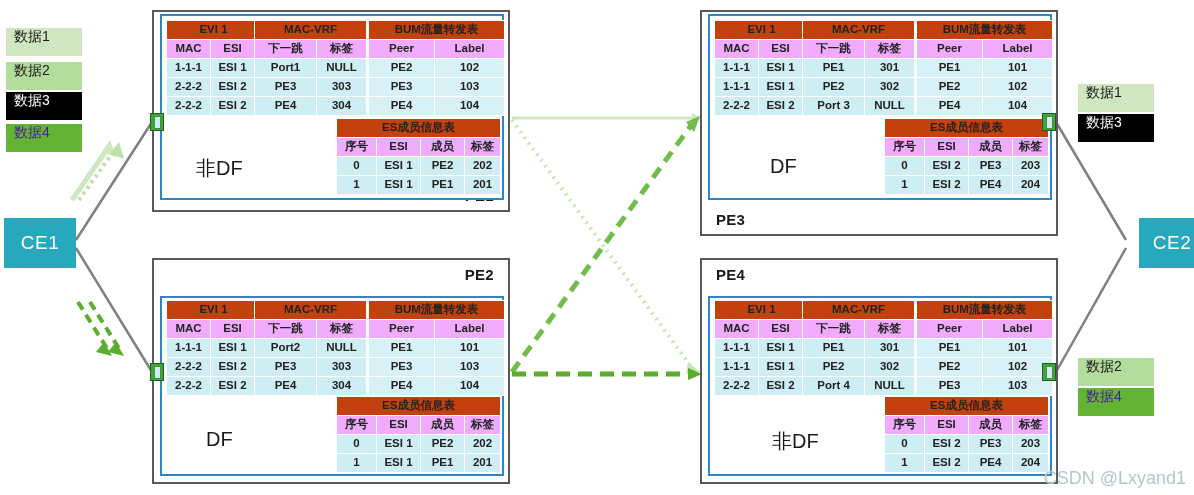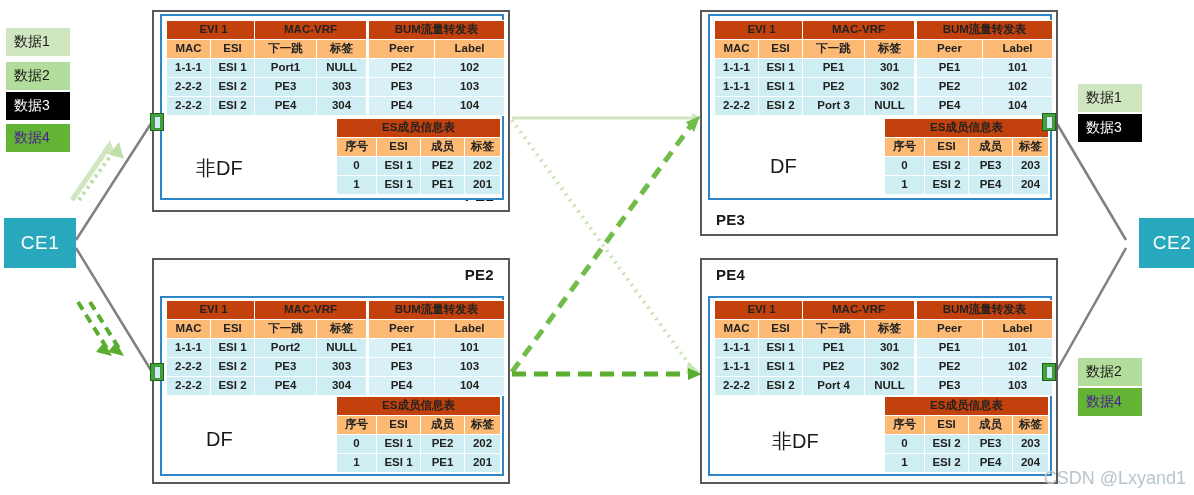--- a/index.html
+++ b/index.html
@@ -31,21 +31,21 @@
   #pe3-inner{left:708px;top:14px;width:344px;height:186px;}
   #pe4-inner{left:708px;top:296px;width:344px;height:180px;}
 
   
   table.t{border-collapse:collapse;table-layout:fixed;position:absolute;}
   table.t td,table.t th{border:1px solid #ffffff;padding:0;text-align:center;
       font-size:11.5px;line-height:1.0;color:#222;font-weight:bold;height:18px;
       overflow:hidden;white-space:nowrap;}
   .hdr-dark{background:#c2410c;color:#ffffff;font-weight:bold;font-size:13px;text-align:left;padding-left:6px !important;}
   .hdr-dark.ctr{text-align:center;padding-left:0 !important;}
-  .hdr-mid{background:#fdba74;color:#ffffff;font-weight:bold;font-size:12px;}
+  .hdr-mid{background:#f0abfc;color:#ffffff;font-weight:bold;font-size:12px;}
   .cell{background:#cfeef3;color:#1a1a1a;font-weight:bold;font-size:11.5px;}
   .cell.light{background:#d8f1f6;}
 
   .tbl-title-row td{height:20px;}
 
   
   .macvrf{width:200px;}
   .macvrf col.c1{width:44px;}
   .macvrf col.c2{width:44px;}
   .macvrf col.c3{width:62px;}
@@ -63,22 +63,22 @@
   .es col.c3{width:44px;}
   .es col.c4{width:36px;}
 
   
   .ce{position:absolute;background:#27a8bd;color:#ffffff;display:flex;
       align-items:center;justify-content:center;font-size:19px;letter-spacing:.5px;text-align:right;}
   #ce1{left:4px;top:218px;width:72px;height:50px;}
   #ce2{left:1126px;top:218px;width:66px;height:50px;margin-left:13px;}
 
   
-  .chip{position:absolute;display:flex;align-items:center;padding-left:8px;
-        font-size:14px;height:28px;width:64px;box-sizing:border-box;}
+  .chip{position:absolute;display:flex;padding-left:8px;
+        font-size:14px;height:28px;width:76px;box-sizing:border-box;}
   .g1{background:#cfe6c0;color:#1a1a1a;}
   .g2{background:#b3dd9c;color:#1a1a1a;}
   .g3{background:#000000;color:#ffffff;}
   .g4{background:#63b335;color:#4c1d95;}
 
   #chip-l1{left:6px;top:28px;}
   #chip-l2{left:6px;top:62px;}
   #chip-l3{left:6px;top:92px;}
   #chip-l4{left:6px;top:124px;}
   #chip-r1{left:1078px;top:84px;}

